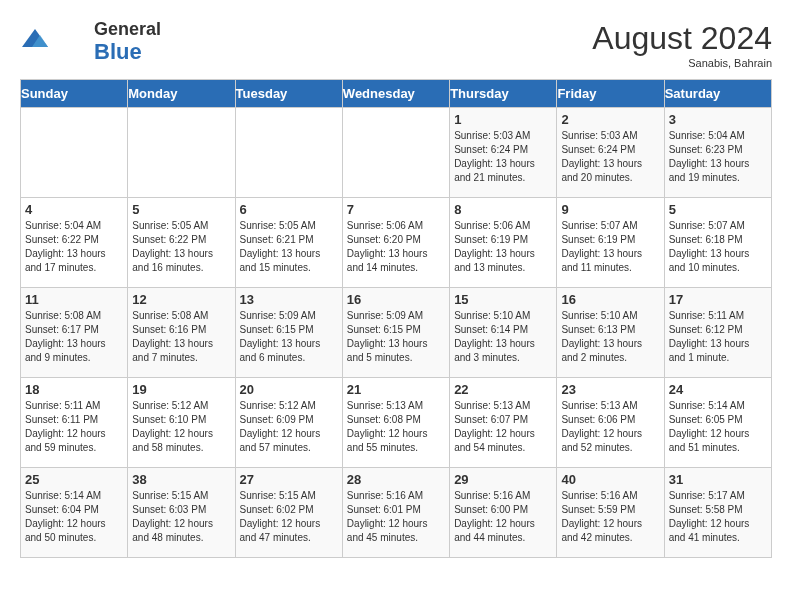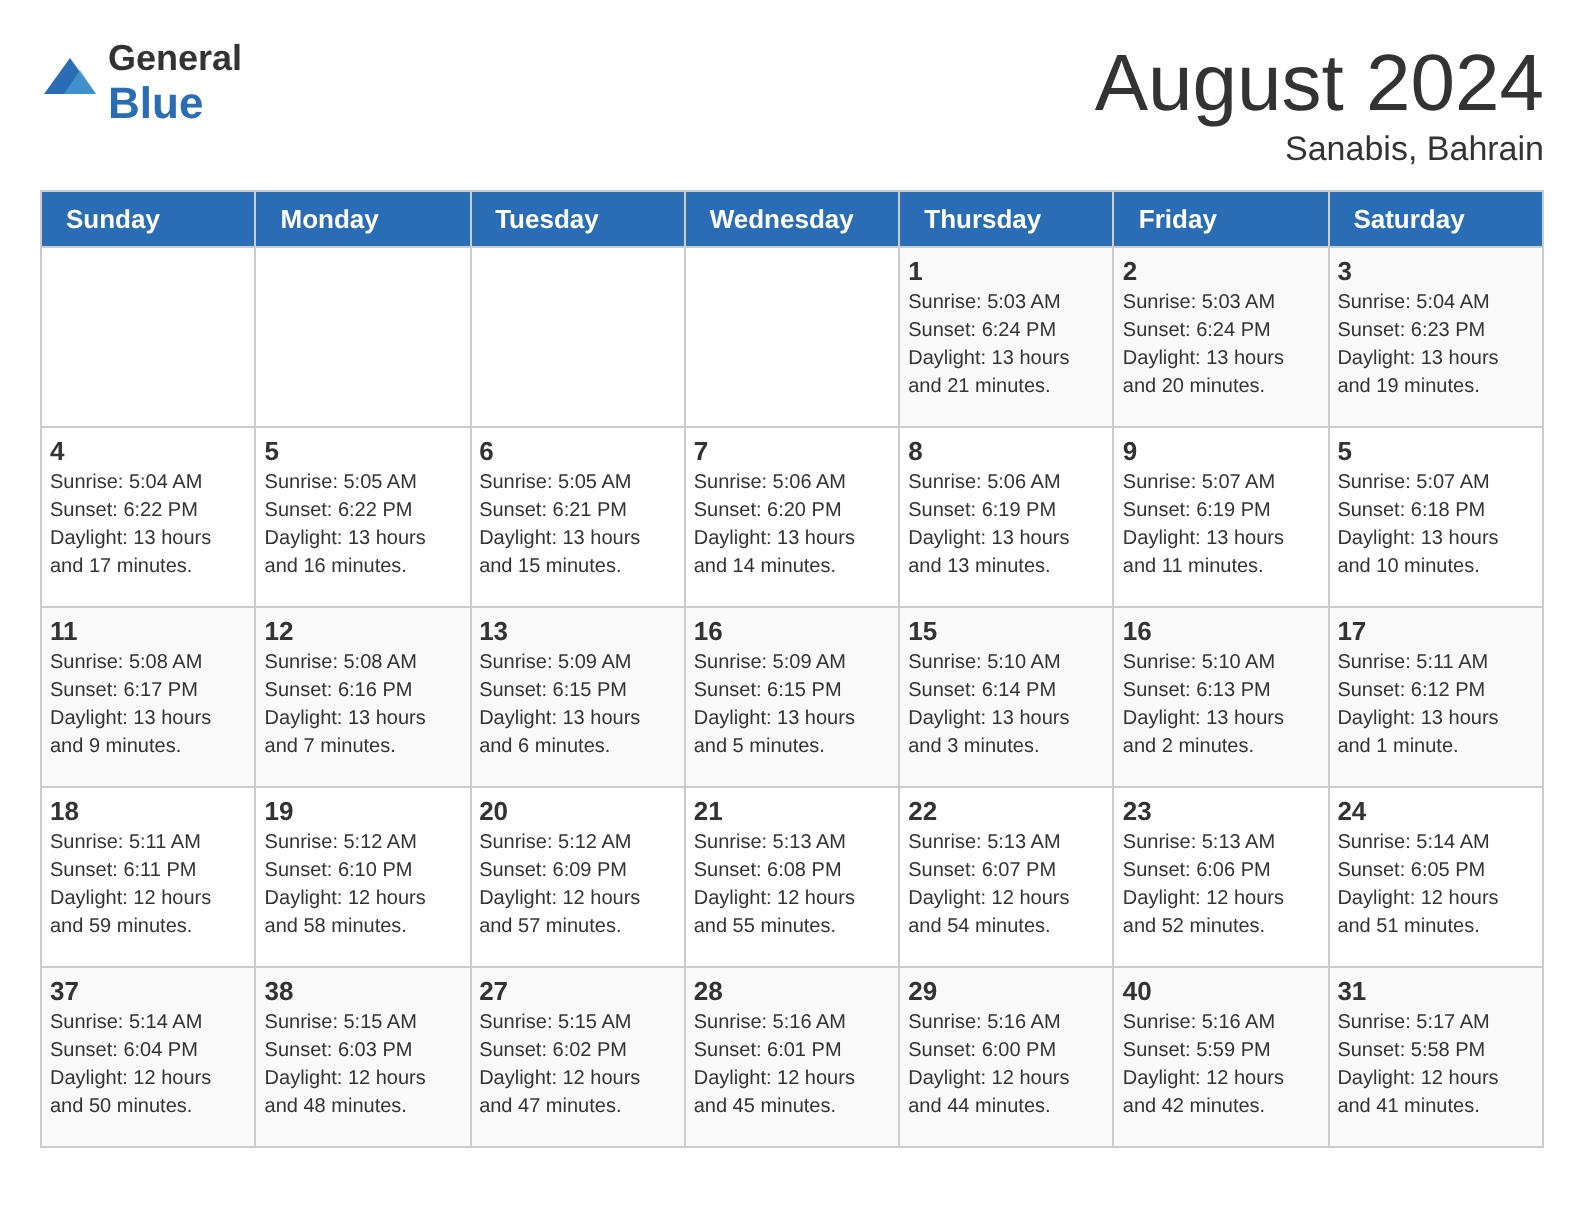--- a/index.html
+++ b/index.html
@@ -17,59 +17,60 @@
       margin-bottom: 10px;
     }
     .logo {
       display: flex;
       align-items: center;
     }
     .logo-text {
       display: flex;
       flex-direction: column;
       line-height: 1.1;
+      margin-left: 40px;
     }
     .logo-general {
       font-size: 18px;
       font-weight: bold;
       color: #333;
     }
     .logo-blue {
       font-size: 22px;
       font-weight: bold;
       color: #2a6db5;
     }
     .logo-icon {
       width: 30px;
       height: 30px;
       margin-right: 4px;
     }
     .title-block {
       text-align: right;
     }
     .month-year {
-      font-size: 40px;
+      font-size: 32px;
       font-weight: normal;
       color: #333;
     }
     .location {
-      font-size: 17px;
+      font-size: 11px;
       color: #333;
     }
     table {
       width: 100%;
       border-collapse: collapse;
       table-layout: fixed;
     }
     thead tr th {
       background-color: #2a6db5;
       color: #fff;
       font-size: 13px;
       font-weight: bold;
-      padding: 6px 12px;
+      padding: 6px 0;
       text-align: left;
       border: 1px solid #ccc;
     }
     tbody tr td {
       border: 1px solid #ccc;
       vertical-align: top;
       padding: 4px 4px;
       height: 90px;
       font-size: 10.5px;
       color: #333;
@@ -300,21 +301,21 @@
         <td>
           <div class="day-number">24</div>
           <div class="day-info" style="white-space: pre-line;">Sunrise: 5:14 AM
 Sunset: 6:05 PM
 Daylight: 12 hours
 and 51 minutes.</div>
         </td>
       </tr>
       <tr>
         <td>
-          <div class="day-number">37</div>
+          <div class="day-number">25</div>
           <div class="day-info" style="white-space: pre-line;">Sunrise: 5:14 AM
 Sunset: 6:04 PM
 Daylight: 12 hours
 and 50 minutes.</div>
         </td>
         <td>
           <div class="day-number">38</div>
           <div class="day-info" style="white-space: pre-line;">Sunrise: 5:15 AM
 Sunset: 6:03 PM
 Daylight: 12 hours

